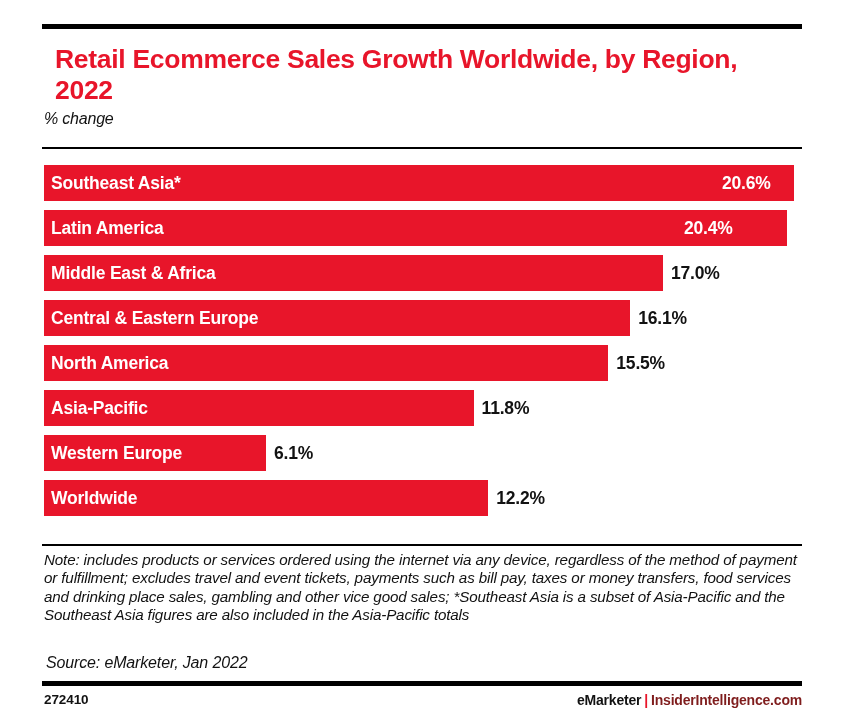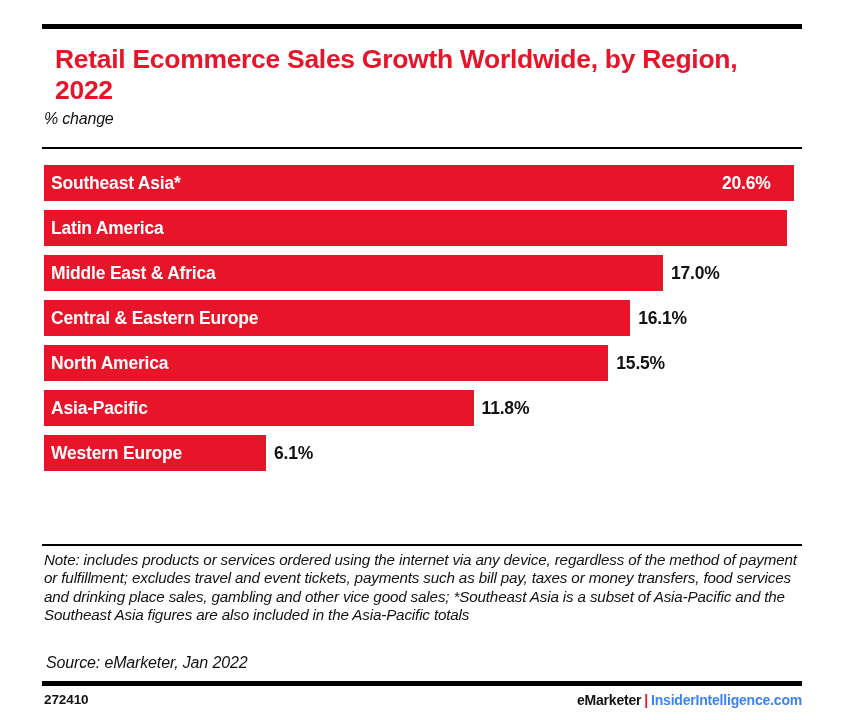--- a/index.html
+++ b/index.html
@@ -171,21 +171,21 @@
     position: absolute;
     right: 0;
     top: 0;
     font-size: 14px;
     font-weight: bold;
     letter-spacing: -0.2px;
     white-space: nowrap;
   }
   #footer-brand .emk { color: #121212; }
   #footer-brand .sep { color: #E8152A; padding: 0 3px; }
-  #footer-brand .dom { color: #3b82f6; }
+  #footer-brand .dom { color: #7f1d1d; }
 </style>
 </head>
 <body>
 
 <div id="chart-card">
   <div class="inner">
 
     <div class="rule-top"></div>
 
     <h1 id="title">Retail Ecommerce Sales Growth Worldwide, by Region, 2022</h1>
@@ -196,21 +196,21 @@
 
     <div id="bars">
         <div class="bar-row">
           <div class="bar" style="width: 750px; background: rgb(232, 21, 42);"></div>
           <span class="bar-label">Southeast Asia*</span>
           <span class="bar-value inside" style="left: 678px;">20.6%</span>
         </div>
         <div class="bar-row">
           <div class="bar" style="width: 742.718px; background: rgb(232, 21, 42);"></div>
           <span class="bar-label">Latin America</span>
-          <span class="bar-value inside" style="left: 640px; margin-top: 29px;">20.4%</span>
+          <span class="bar-value inside" style="left: 640px;">20.4%</span>
         </div>
         <div class="bar-row">
           <div class="bar" style="width: 618.932px; background: rgb(232, 21, 42);"></div>
           <span class="bar-label">Middle East &amp; Africa</span>
           <span class="bar-value outside" style="left: 626.932px;">17.0%</span>
         </div>
         <div class="bar-row">
           <div class="bar" style="width: 586.165px; background: rgb(232, 21, 42);"></div>
           <span class="bar-label">Central &amp; Eastern Europe</span>
           <span class="bar-value outside" style="left: 594.165px;">16.1%</span>
@@ -222,20 +222,25 @@
         </div>
         <div class="bar-row">
           <div class="bar" style="width: 429.612px; background: rgb(232, 21, 42);"></div>
           <span class="bar-label">Asia-Pacific</span>
           <span class="bar-value outside" style="left: 437.612px;">11.8%</span>
         </div>
         <div class="bar-row">
           <div class="bar" style="width: 222.087px; background: rgb(232, 21, 42);"></div>
           <span class="bar-label">Western Europe</span>
           <span class="bar-value outside" style="left: 230.087px;">6.1%</span>
+        </div>
+        <div class="bar-row">
+          <div class="bar" style="width: 444.175px; background: rgb(232, 21, 42);"></div>
+          <span class="bar-label">Worldwide</span>
+          <span class="bar-value outside" style="left: 452.175px;">12.2%</span>
         </div>
       </div>
 
     <div class="rule-thin-note"></div>
 
     <div id="note-block">Note: includes products or services ordered using the internet via any device, regardless of the method of payment or fulfillment; excludes travel and event tickets, payments such as bill pay, taxes or money transfers, food services and drinking place sales, gambling and other vice good sales; *Southeast Asia is a subset of Asia-Pacific and the Southeast Asia figures are also included in the Asia-Pacific totals</div>
 
     <div id="source-line">Source: eMarketer, Jan 2022</div>
 
     <div class="rule-footer"></div>

